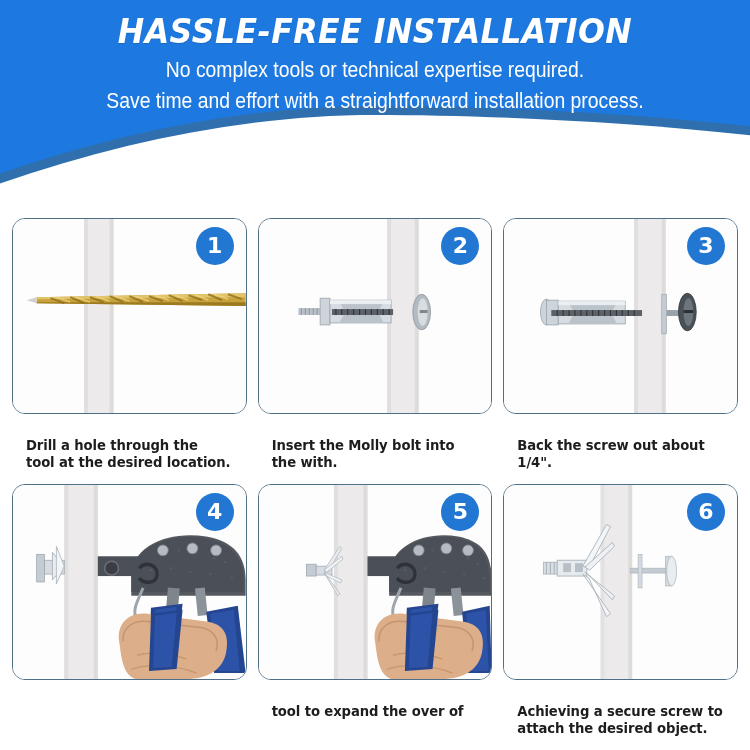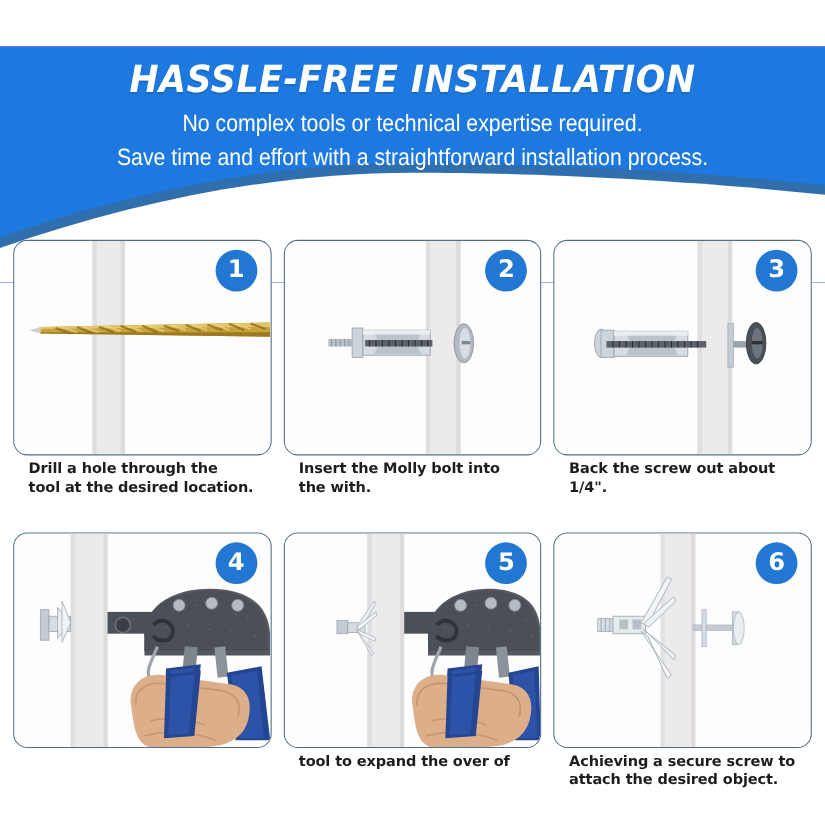--- a/index.html
+++ b/index.html
@@ -15,22 +15,21 @@
     position: relative;
   }
 
   
   #header {
     position: absolute;
     top: 0; left: 0;
     width: 750px;
     height: 215px;
     overflow: hidden;
-    background: #8b5cf6;
-    margin-top: 42px;
+    background: #4c1d95;
   }
   #header-svg {
     position: absolute;
     top: 0; left: 0;
     width: 750px;
     height: 215px;
     display: block;
   }
   #header-text {
     position: absolute;
@@ -116,21 +115,21 @@
     font-family: "DejaVu Sans", sans-serif;
     font-size: 22px;
     font-weight: bold;
     display: flex;
     align-items: center;
     justify-content: center;
     z-index: 5;
     line-height: 1;
   }
   .caption {
-    margin-top: 4px;
+    margin-top: 23px;
     padding-left: 14px;
     padding-right: 2px;
     font-family: "DejaVu Sans", sans-serif;
     font-size: 13.2px;
     font-weight: bold;
     color: #1d1d1d;
     line-height: 1.30;
     letter-spacing: -0.1px;
   }
   .caption-line { display: block; }

